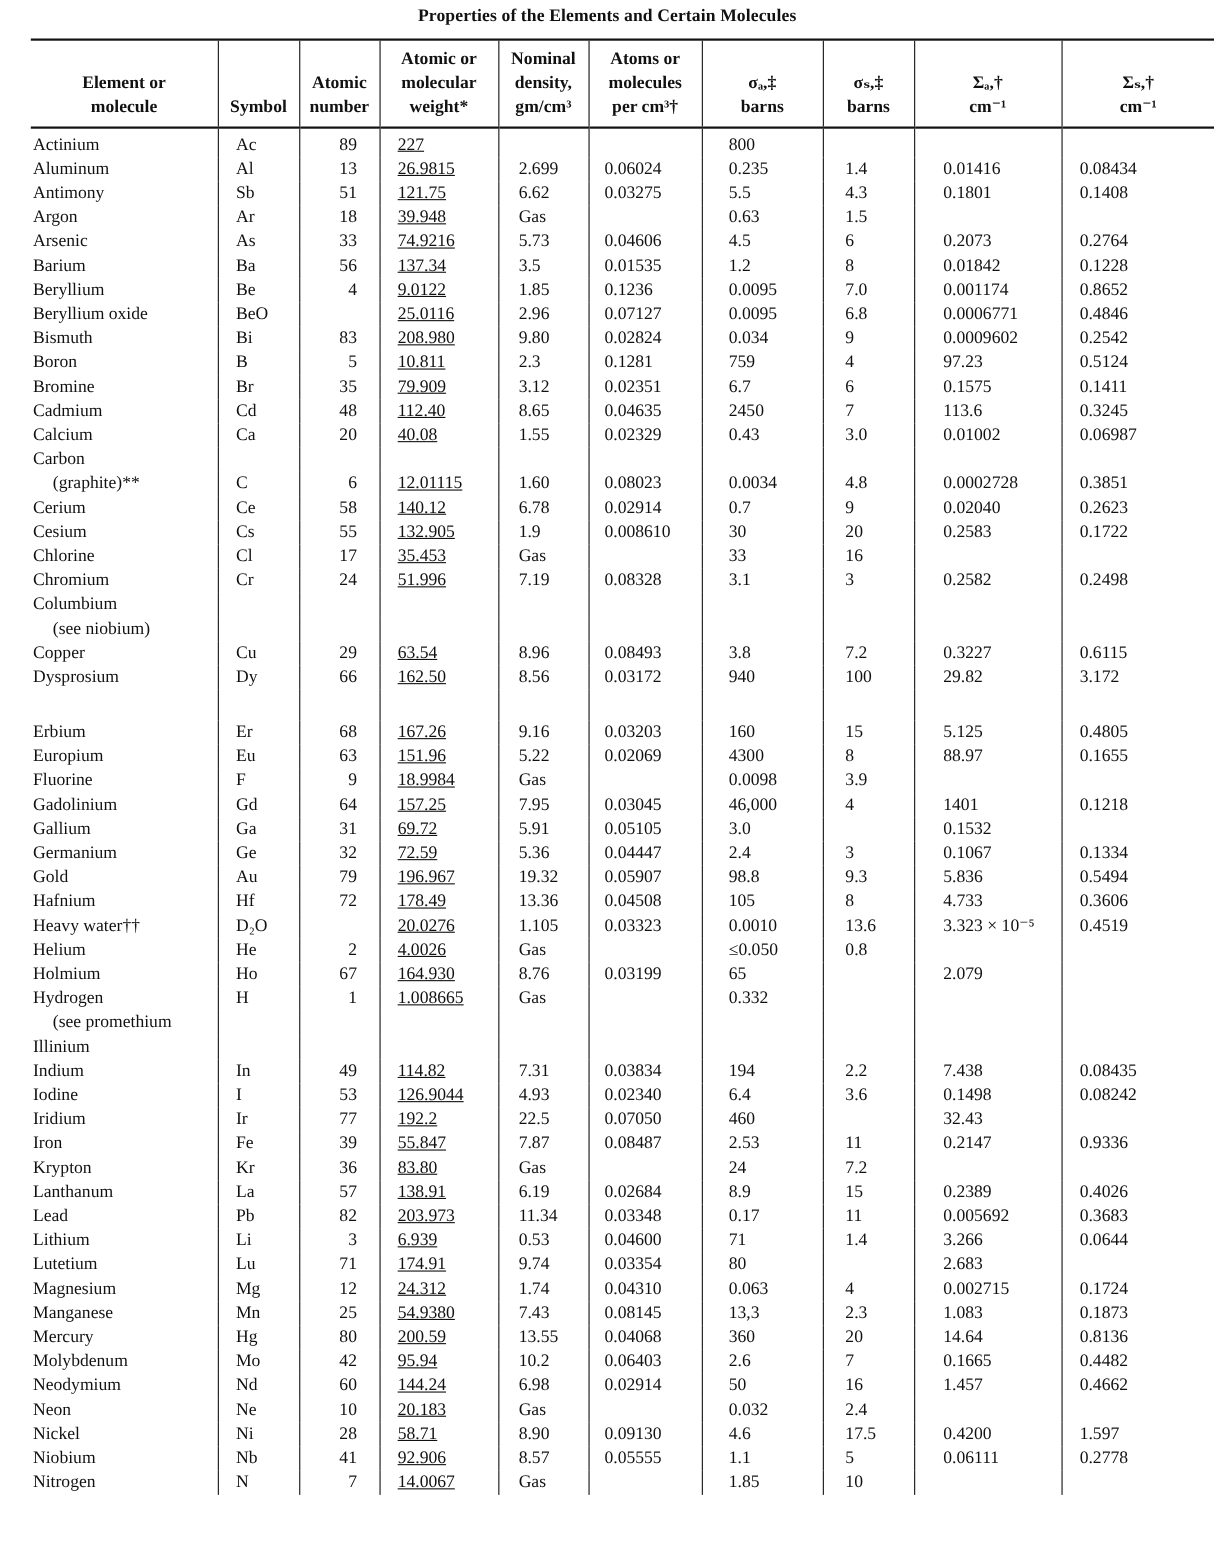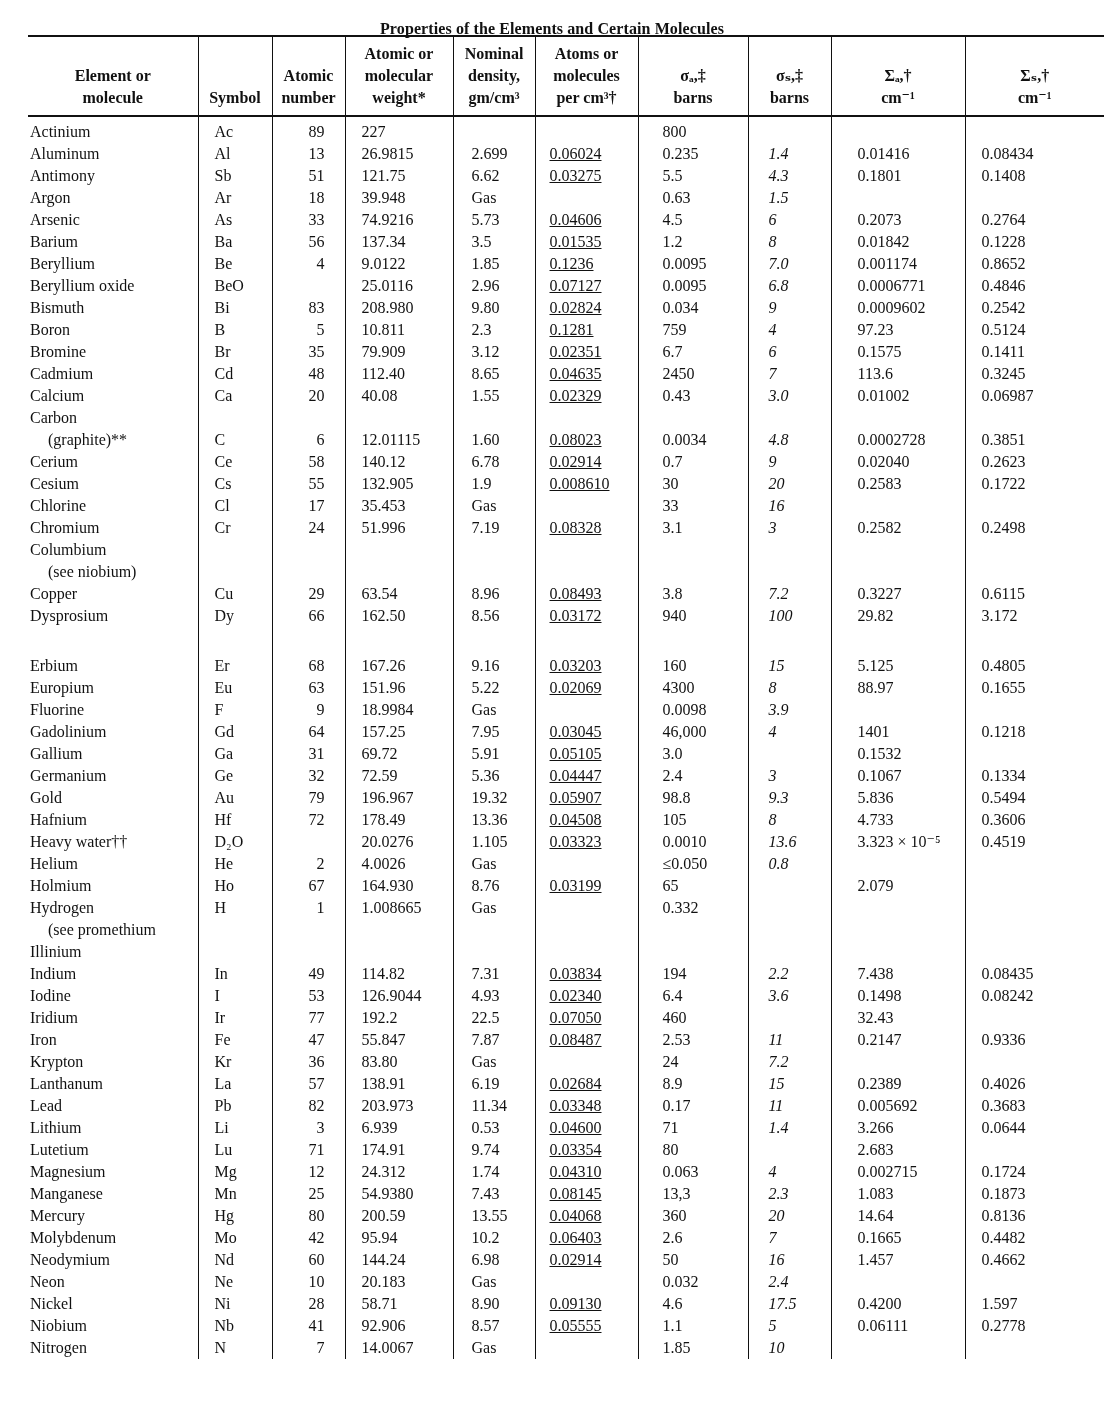--- a/index.html
+++ b/index.html
@@ -3,21 +3,21 @@
 <meta charset="utf-8">
 <style>
   html, body { margin: 0; padding: 0; background: #ffffff; }
   body {
     width: 1104px; height: 1421px; overflow: hidden;
     font-family: "Liberation Serif", "DejaVu Serif", serif;
     color: #111111;
     position: relative;
   }
   .title {
-    position: absolute; top: 20px; left: 0; width: 1104px;
+    position: absolute; top: 6px; left: 0; width: 1104px;
     text-align: center; font-weight: bold; font-size: 16px;
     letter-spacing: 0.1px;
   }
   .rule-top {
     position: absolute; top: 35px; left: 28px; width: 1076px;
     border-top: 2px solid #111;
   }
   table.main {
     position: absolute; top: 37px; left: 28px;
     width: 1076px;
@@ -54,25 +54,25 @@
     padding: 0;
     white-space: nowrap;
     vertical-align: top;
   }
   tbody td + td { border-left: 1px solid #111; }
   tbody tr:first-child td { padding-top: 4px; }
   td.name { padding-left: 2px !important; margin-left: 12px; }
   td.name.indent { padding-left: 20px !important; }
   td.sym { padding-left: 16px !important; }
   td.num { text-align: right; padding-right: 20px !important; }
-  td.wt  { padding-left: 16px !important; }
+  td.wt  { padding-left: 16px !important; text-decoration: underline; }
   td.den { padding-left: 18px !important; }
-  td.atoms { padding-left: 14px !important; text-decoration: underline; }
+  td.atoms { padding-left: 14px !important; }
   td.sa  { padding-left: 24px !important; }
-  td.ss  { padding-left: 20px !important; font-style: italic; }
+  td.ss  { padding-left: 20px !important; }
   td.Sa  { padding-left: 26px !important; }
   td.Ss  { padding-left: 16px !important; margin-left: 44px; }
   tr.gap td { height: 28px; }
 </style>
 </head>
 <body>
 
 <div class="title">Properties of the Elements and Certain Molecules</div>
 <div class="rule-top"></div>
 
@@ -624,21 +624,21 @@
         <td class="den">22.5</td>
         <td class="atoms">0.07050</td>
         <td class="sa">460</td>
         <td class="ss"></td>
         <td class="Sa">32.43</td>
         <td class="Ss"></td>
       </tr>
       <tr>
         <td class="name">Iron</td>
         <td class="sym">Fe</td>
-        <td class="num">47</td>
+        <td class="num">39</td>
         <td class="wt">55.847</td>
         <td class="den">7.87</td>
         <td class="atoms">0.08487</td>
         <td class="sa">2.53</td>
         <td class="ss">11</td>
         <td class="Sa">0.2147</td>
         <td class="Ss">0.9336</td>
       </tr>
       <tr>
         <td class="name">Krypton</td>

